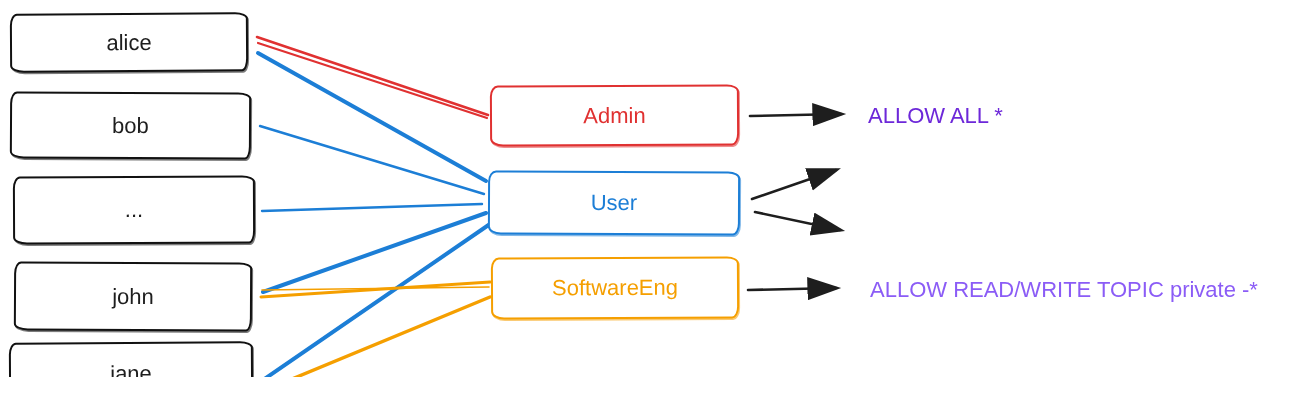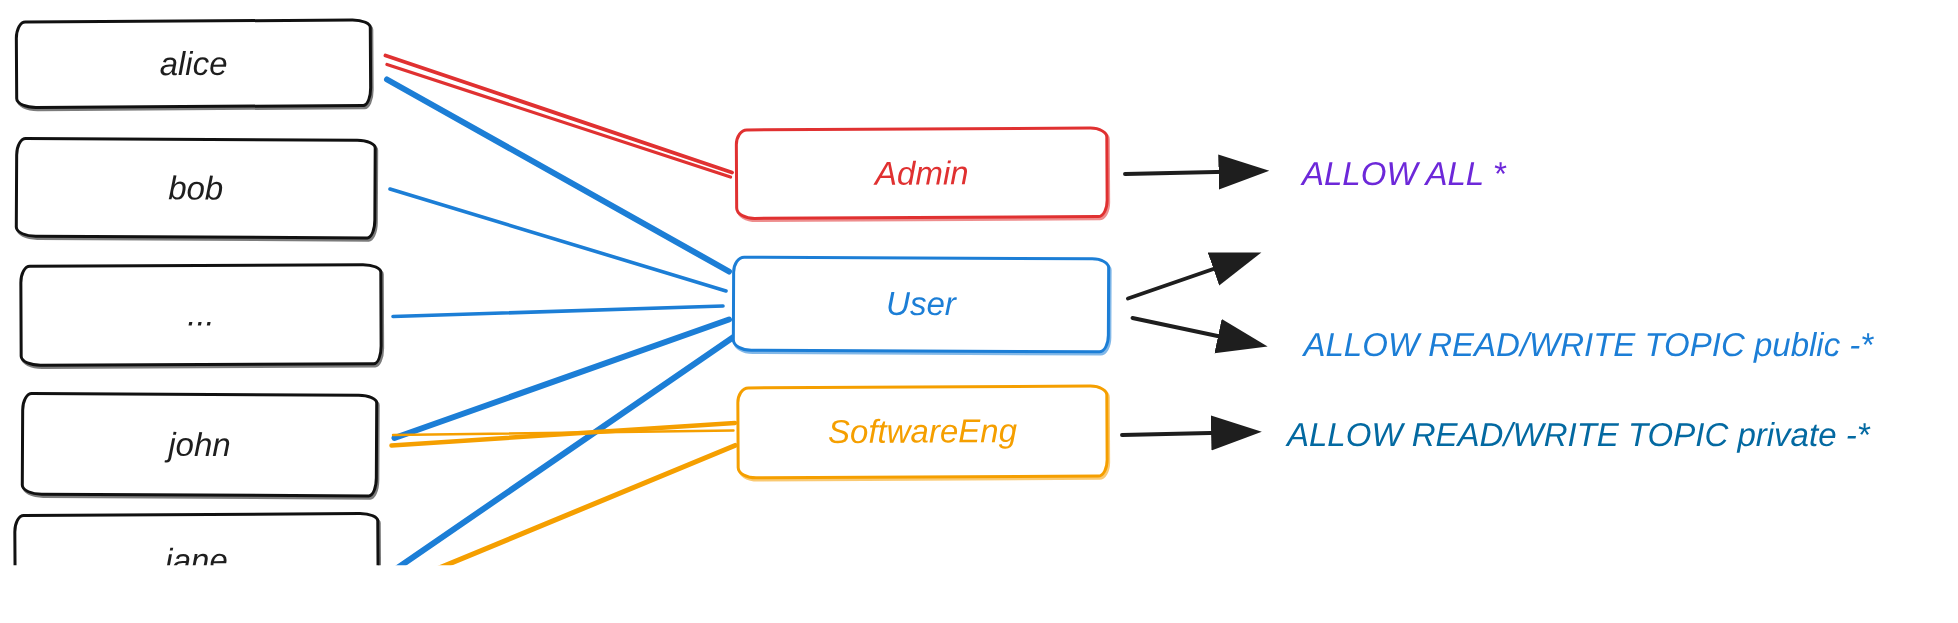--- a/index.html
+++ b/index.html
@@ -3,21 +3,20 @@
 <meta charset="utf-8">
 <style>
   html, body { margin: 0; padding: 0; background: #ffffff; }
   .canvas {
     position: relative;
     width: 1305px;
     height: 377px;
     background: #ffffff;
     font-family: "Liberation Sans", sans-serif;
     overflow: hidden;
-    font-style: italic;
   }
   .edges {
     position: absolute;
     left: 0; top: 0;
     width: 1305px; height: 415px;
     pointer-events: none;
   }
   .box {
     position: absolute;
     display: flex;
@@ -57,21 +56,21 @@
     transform: rotate(-0.3deg);
   }
   .perm {
     position: absolute;
     font-size: 22px;
     line-height: 26px;
     white-space: nowrap;
   }
   .perm.red    { color: #6d28d9; }
   .perm.blue   { color: #1c7ed6; }
-  .perm.orange { color: #0369a1; }
+  .perm.orange { color: #8b5cf6; margin-left: 12px; }
 </style>
 </head>
 <body>
 
 <div class="canvas">
 
   <svg class="edges" viewBox="0 0 1305 415" xmlns="http://www.w3.org/2000/svg">
     <defs>
       <marker id="arrowhead" markerWidth="14" markerHeight="10" refX="11" refY="4.5" orient="auto">
         <path d="M0,0 L13,4.5 L0,9 Z" fill="#1e1e1e"></path>
@@ -119,16 +118,15 @@
     <span>Admin</span>
   </div>
   <div class="box role-box role-user" style="left:488px; top:171px; width:252px; height:64px;">
     <span>User</span>
   </div>
   <div class="box role-box role-software" style="left:491px; top:257px; width:248px; height:62px;">
     <span>SoftwareEng</span>
   </div>
 
   <div class="perm red" style="left:868px; top:103px;">ALLOW ALL *</div>
-  <div class="perm blue" style="left:869px; top:217px;">ALLOW READ/WRITE TOPIC public -*</div>
   <div class="perm orange" style="left:858px; top:277px;">ALLOW READ/WRITE TOPIC private -*</div>
 
 </div>
 
 </body></html>

